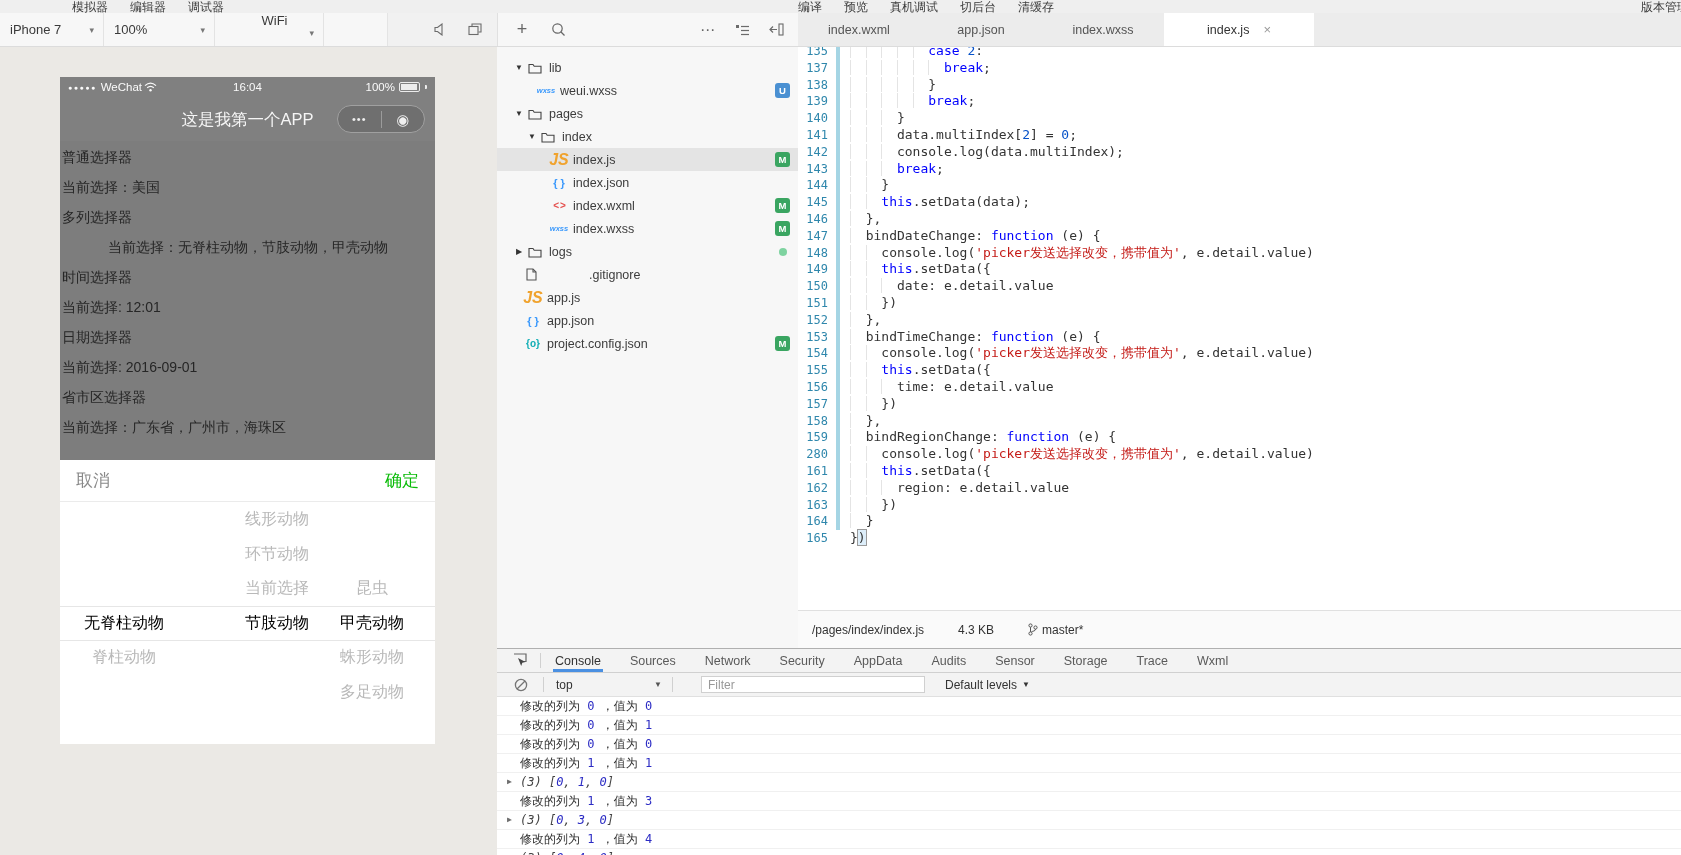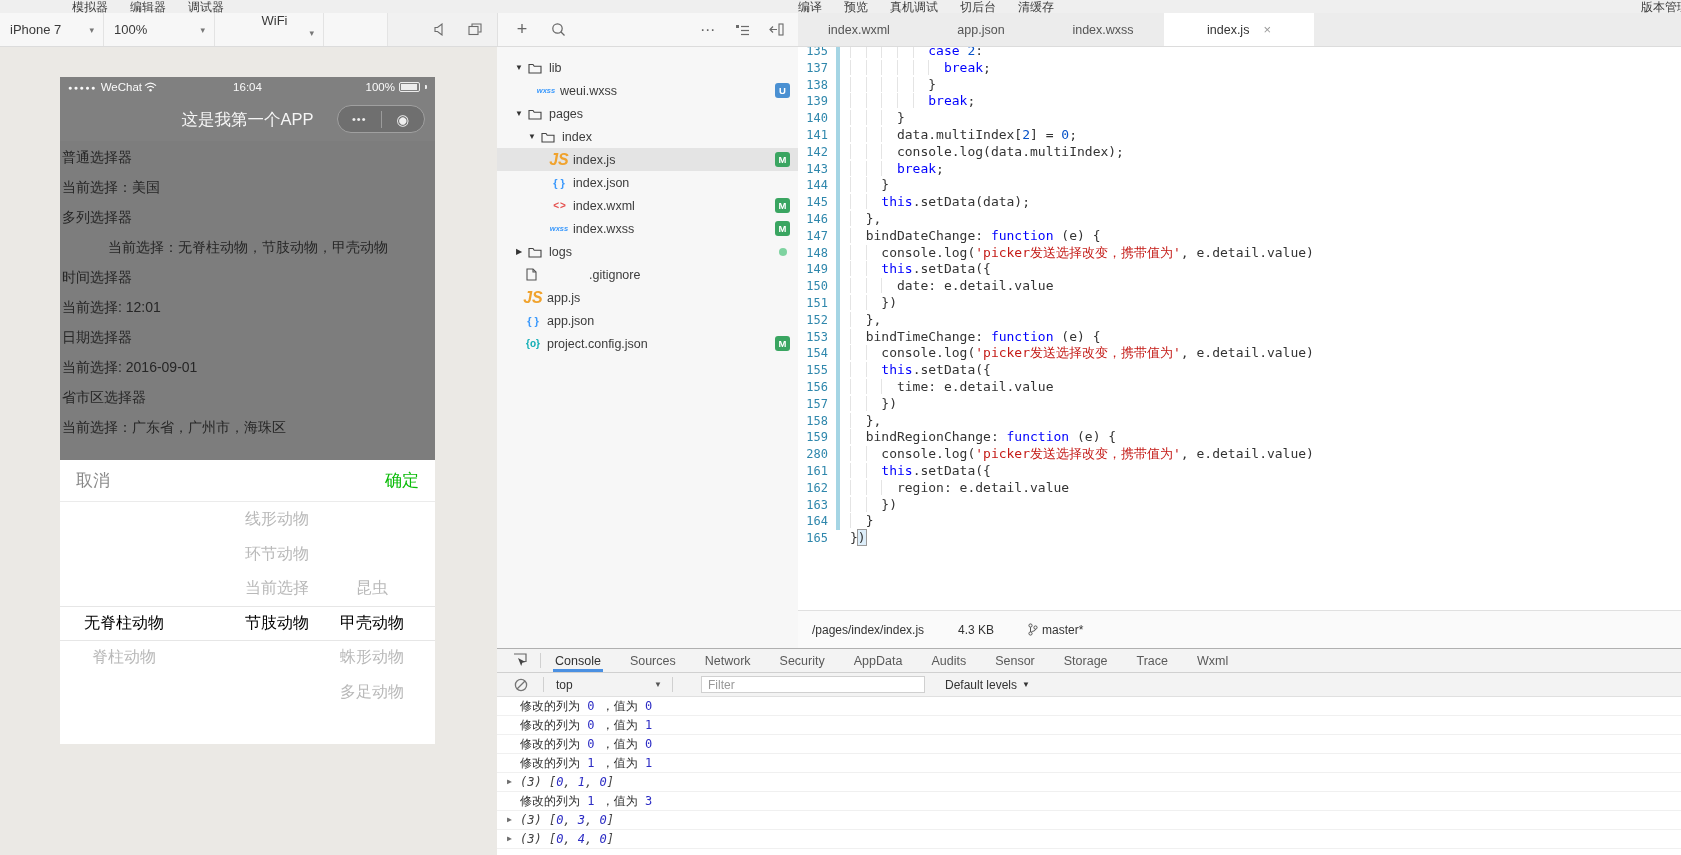--- a/index.html
+++ b/index.html
@@ -572,17 +572,18 @@
       </span>
     </div>
     <div class="dt-log" id="dtLog">
         <div class="lrow"><span class="lg-t">修改的列为 </span><span class="lg-n">0</span><span class="lg-t"> ，值为 </span><span class="lg-n">0</span></div>
         <div class="lrow"><span class="lg-t">修改的列为 </span><span class="lg-n">0</span><span class="lg-t"> ，值为 </span><span class="lg-n">1</span></div>
         <div class="lrow"><span class="lg-t">修改的列为 </span><span class="lg-n">0</span><span class="lg-t"> ，值为 </span><span class="lg-n">0</span></div>
         <div class="lrow"><span class="lg-t">修改的列为 </span><span class="lg-n">1</span><span class="lg-t"> ，值为 </span><span class="lg-n">1</span></div>
         <div class="lrow"><span class="arr">▶</span><span class="lg-p">(3) [</span><span class="lg-pn">0</span><span class="lg-p">, </span><span class="lg-pn">1</span><span class="lg-p">, </span><span class="lg-pn">0</span><span class="lg-p">]</span></div>
         <div class="lrow"><span class="lg-t">修改的列为 </span><span class="lg-n">1</span><span class="lg-t"> ，值为 </span><span class="lg-n">3</span></div>
         <div class="lrow"><span class="arr">▶</span><span class="lg-p">(3) [</span><span class="lg-pn">0</span><span class="lg-p">, </span><span class="lg-pn">3</span><span class="lg-p">, </span><span class="lg-pn">0</span><span class="lg-p">]</span></div>
+        <div class="lrow"><span class="lg-t">修改的列为 </span><span class="lg-n">1</span><span class="lg-t"> ，值为 </span><span class="lg-n">4</span></div>
         <div class="lrow"><span class="arr">▶</span><span class="lg-p">(3) [</span><span class="lg-pn">0</span><span class="lg-p">, </span><span class="lg-pn">4</span><span class="lg-p">, </span><span class="lg-pn">0</span><span class="lg-p">]</span></div>
       </div>
   </div>
 
 </div>
 
 </body></html>

